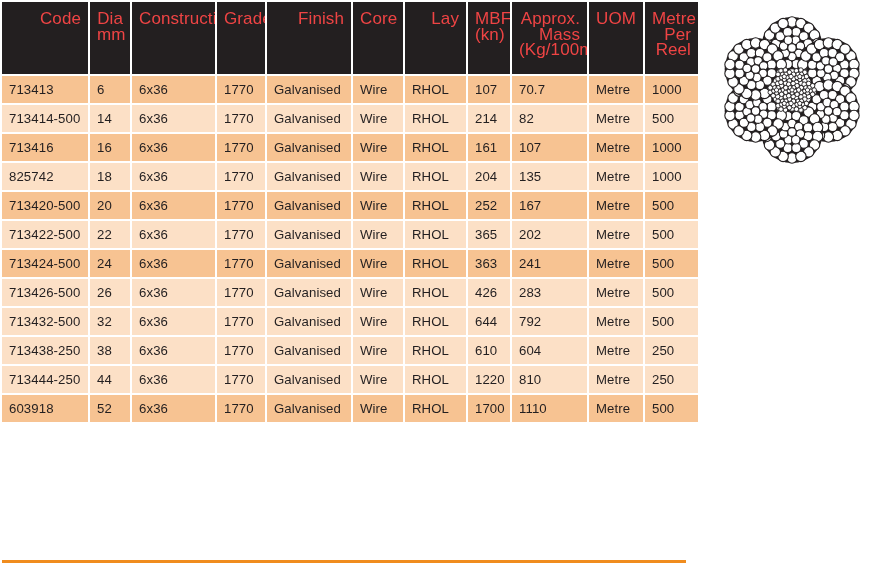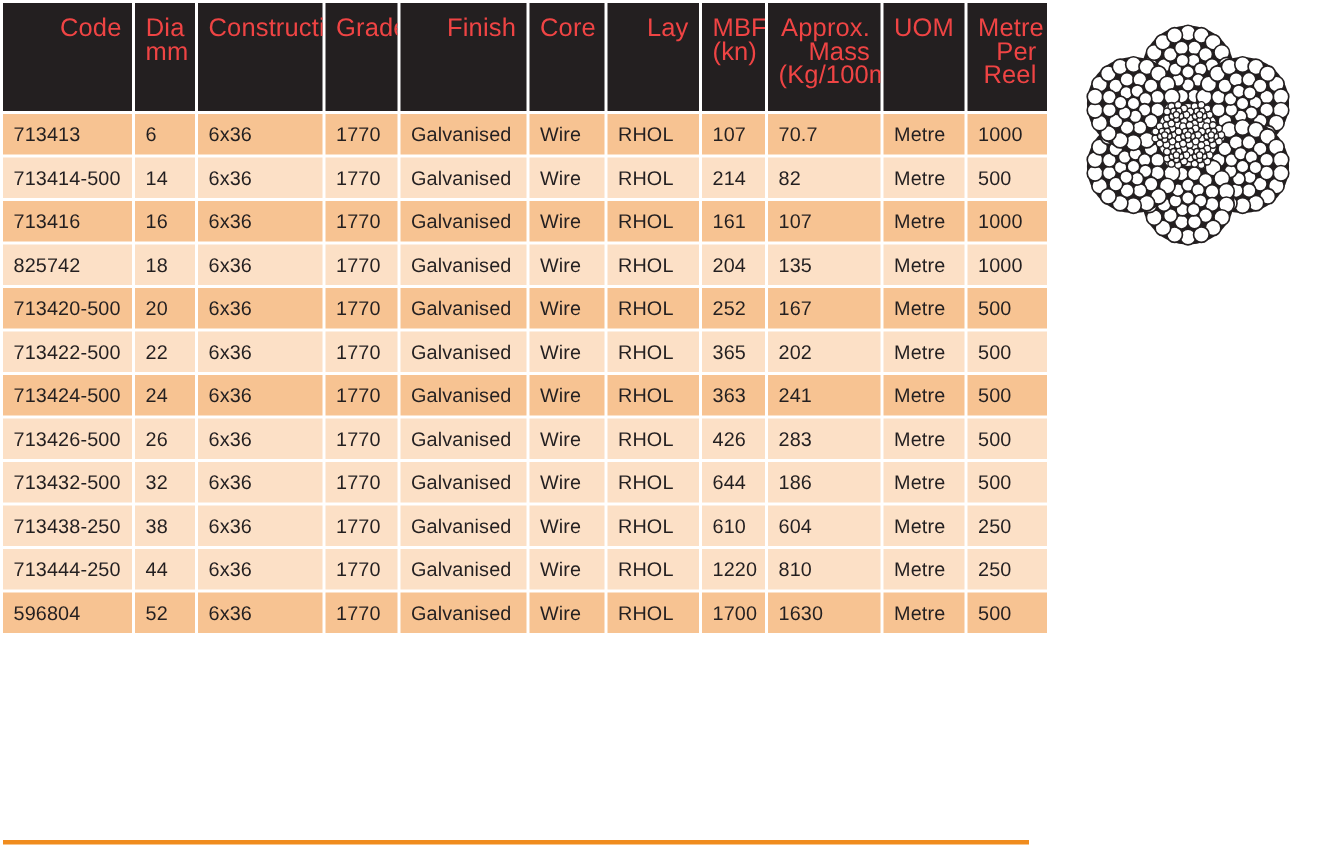--- a/index.html
+++ b/index.html
@@ -271,21 +271,21 @@
           </tr>
           <tr class="row-even">
             <td>713432-500</td>
             <td>32</td>
             <td>6x36</td>
             <td>1770</td>
             <td>Galvanised</td>
             <td>Wire</td>
             <td>RHOL</td>
             <td>644</td>
-            <td>186</td>
+            <td>792</td>
             <td>Metre</td>
             <td>500</td>
           </tr>
           <tr class="row-even">
             <td>713438-250</td>
             <td>38</td>
             <td>6x36</td>
             <td>1770</td>
             <td>Galvanised</td>
             <td>Wire</td>
@@ -302,29 +302,29 @@
             <td>1770</td>
             <td>Galvanised</td>
             <td>Wire</td>
             <td>RHOL</td>
             <td>1220</td>
             <td>810</td>
             <td>Metre</td>
             <td>250</td>
           </tr>
           <tr class="row-odd">
-            <td>596804</td>
+            <td>603918</td>
             <td>52</td>
             <td>6x36</td>
             <td>1770</td>
             <td>Galvanised</td>
             <td>Wire</td>
             <td>RHOL</td>
             <td>1700</td>
-            <td>1630</td>
+            <td>1110</td>
             <td>Metre</td>
             <td>500</td>
           </tr>
         </tbody>
     </table>
     <div class="table-bottom-rule"></div>
   </div>
 
   <div class="rope-figure">
     <svg width="164" height="176" viewBox="0 0 164 176" xmlns="http://www.w3.org/2000/svg">

